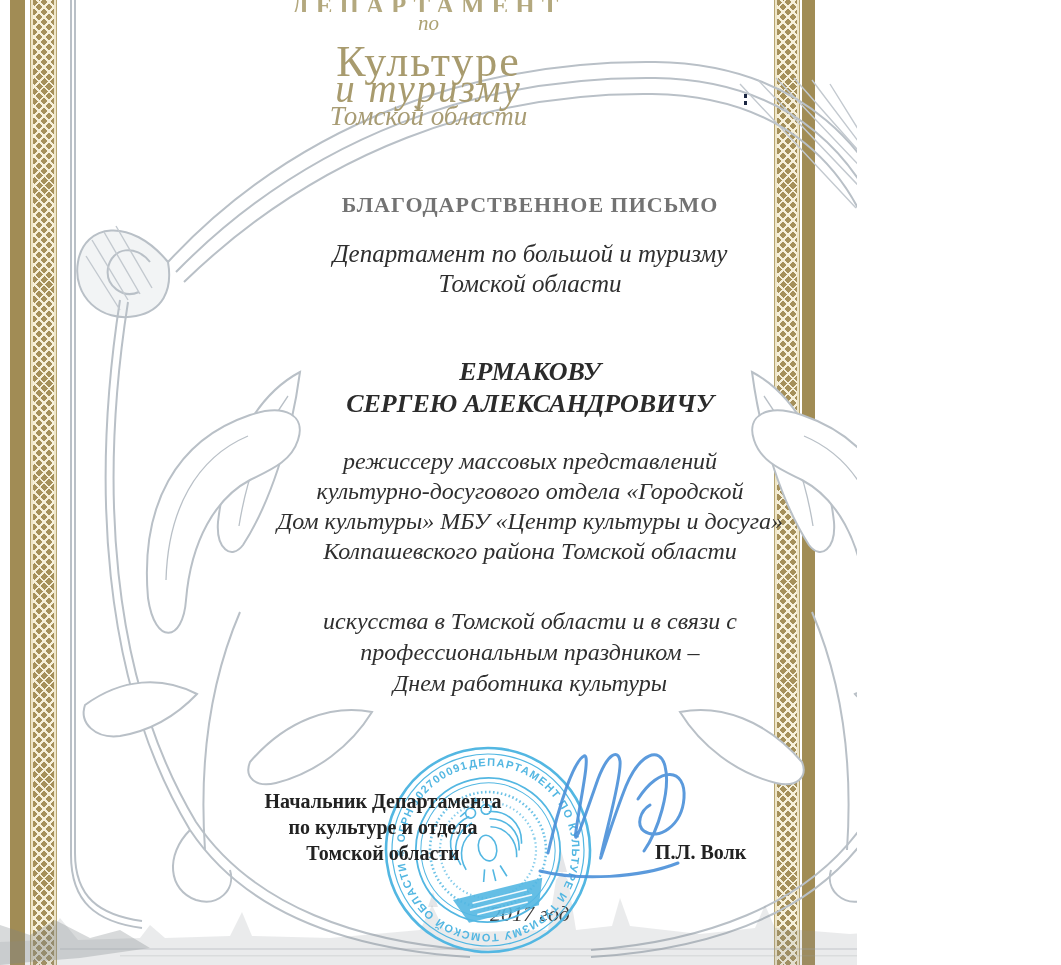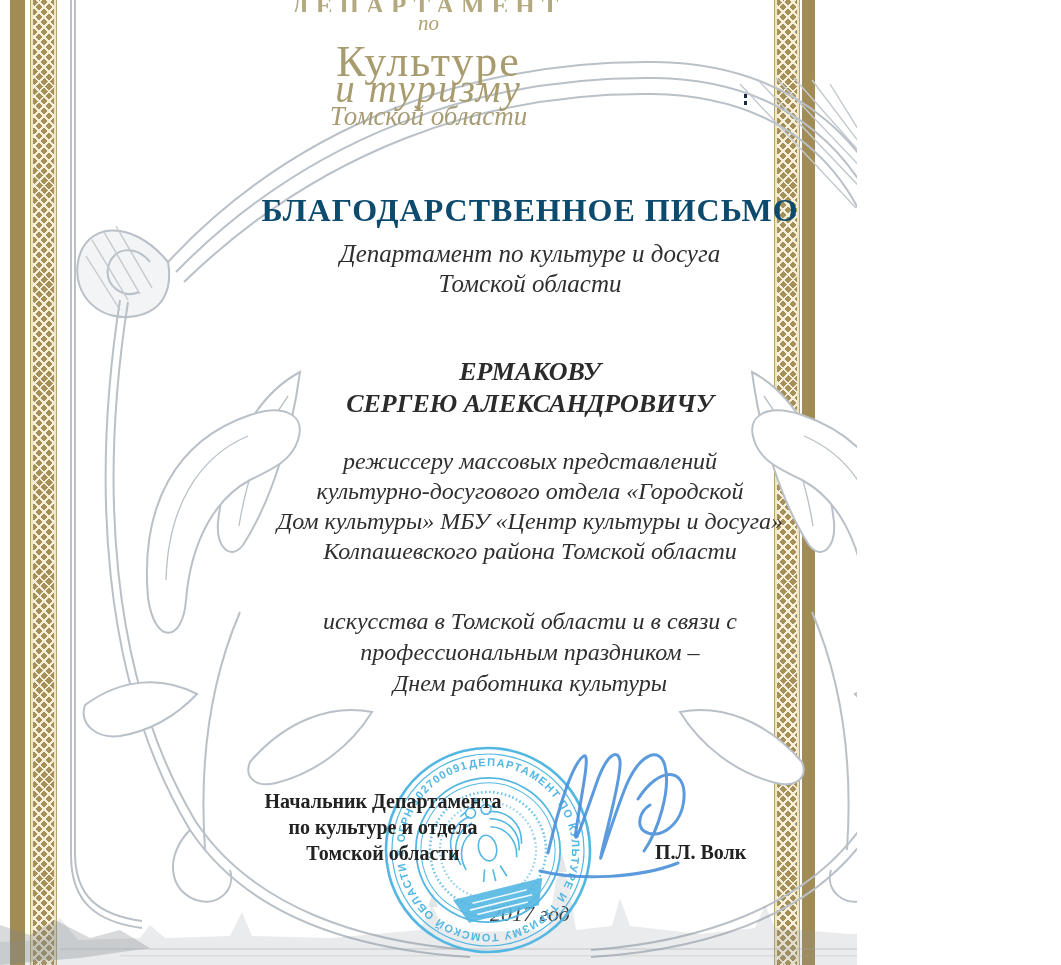--- a/index.html
+++ b/index.html
@@ -27,21 +27,21 @@
   .hdr-cut{top:0;height:12px;overflow:hidden;}
   .hdr-cut span{display:inline-block;margin-top:-15px;font-weight:bold;font-size:25px;
                 letter-spacing:7px;color:#b3a87e;}
   .hdr-po{top:11px;font-style:italic;font-size:21px;color:#ada272;}
   .hdr-kult{top:36px;font-size:44px;color:#a89b6e;letter-spacing:2px;}
   .hdr-tur{top:66px;font-style:italic;font-size:39px;color:#a89b6e;letter-spacing:2px;}
   .hdr-obl{top:101px;font-style:italic;font-size:27px;color:#a89c74;}
 
   
   .col{position:absolute;left:228px;width:604px;text-align:center;}
-  .title{top:192px;font-weight:bold;font-size:32px;letter-spacing:1px;color:#0c4a6e;}
+  .title{top:192px;font-weight:bold;font-size:22px;letter-spacing:1px;color:#737373;}
   .intro{top:239px;font-style:italic;font-size:25px;line-height:30px;}
   .name{top:356px;font-weight:bold;font-style:italic;font-size:26px;line-height:32px;color:#2b2b2b;}
   .position{top:446px;font-style:italic;font-size:24px;line-height:30px;}
   .reason{top:606px;font-style:italic;font-size:24px;line-height:31px;}
   .year{top:901px;font-style:italic;font-size:22px;color:#3c3c3c;}
 
   
   .sign-post{position:absolute;left:248px;top:788px;width:270px;text-align:center;
              font-weight:bold;font-size:20px;line-height:26px;color:#222;z-index:6;}
   .sign-name{position:absolute;left:655px;top:841px;width:150px;text-align:left;
@@ -129,21 +129,21 @@
   <div class="hdr hdr-obl">Томской области</div>
 
   <div class="ink-mark">
       <i></i>
       <i></i>
     </div>
 
   <div class="col title">БЛАГОДАРСТВЕННОЕ ПИСЬМО</div>
 
   <div class="col intro">
-    <div>Департамент по культуре и досуга</div>
+    <div>Департамент по большой и туризму</div>
     <div>Томской области</div>
   </div>
 
   <div class="col position">
     <div>режиссеру массовых представлений</div>
     <div>культурно-досугового отдела «Городской</div>
     <div>Дом культуры» МБУ «Центр культуры и досуга»</div>
     <div>Колпашевского района Томской области</div>
   </div>
 

